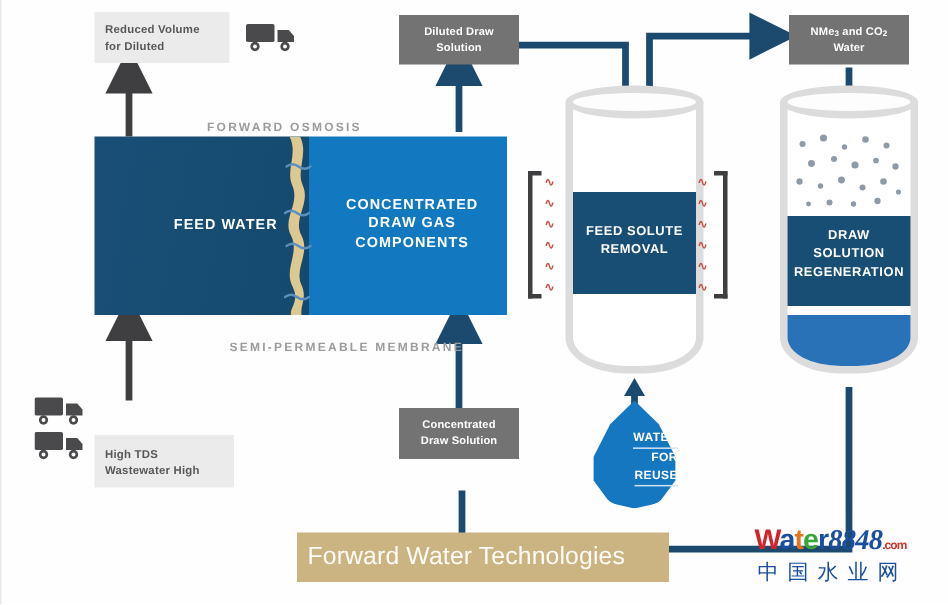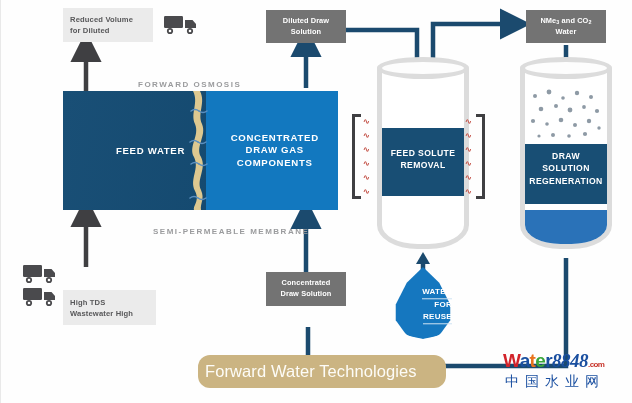--- a/index.html
+++ b/index.html
@@ -132,21 +132,20 @@
   #drop .txt i.ul { border-bottom: 1.2px solid #cfe3f3; display: inline-block; }
 
   
   #caption {
     position: absolute; left: 197px; top: 355px; width: 248px; height: 33px;
     background: #cbb482;
     display: flex; align-items: center; padding-left: 7px;
     box-sizing: border-box;
     color: #fdfcf7; font-size: 16.5px; letter-spacing: 0.1px;
     font-family: "Liberation Sans", sans-serif;
-    border-radius: 12px;
   }
   #watermark { position: absolute; left: 502px; top: 350px; width: 130px; height: 48px; }
   #wm-word { position: absolute; left: 0; top: 0; font-size: 19px; font-weight: bold; white-space: nowrap; letter-spacing: -0.6px; }
   #wm-word span { font-family: "Liberation Sans", sans-serif; }
   #wm-num { font-style: italic; font-family: "Liberation Serif", serif !important; color: #1a4fa0; letter-spacing: -0.5px; }
   #wm-dot { font-size: 8px; color: #c8352b; font-weight: bold; }
   #wm-cn {
     position: absolute; left: 2px; top: 23px;
     font-size: 14px; color: #1a4fa0; letter-spacing: 6px;
     font-family: "DejaVu Sans", sans-serif; white-space: nowrap;

